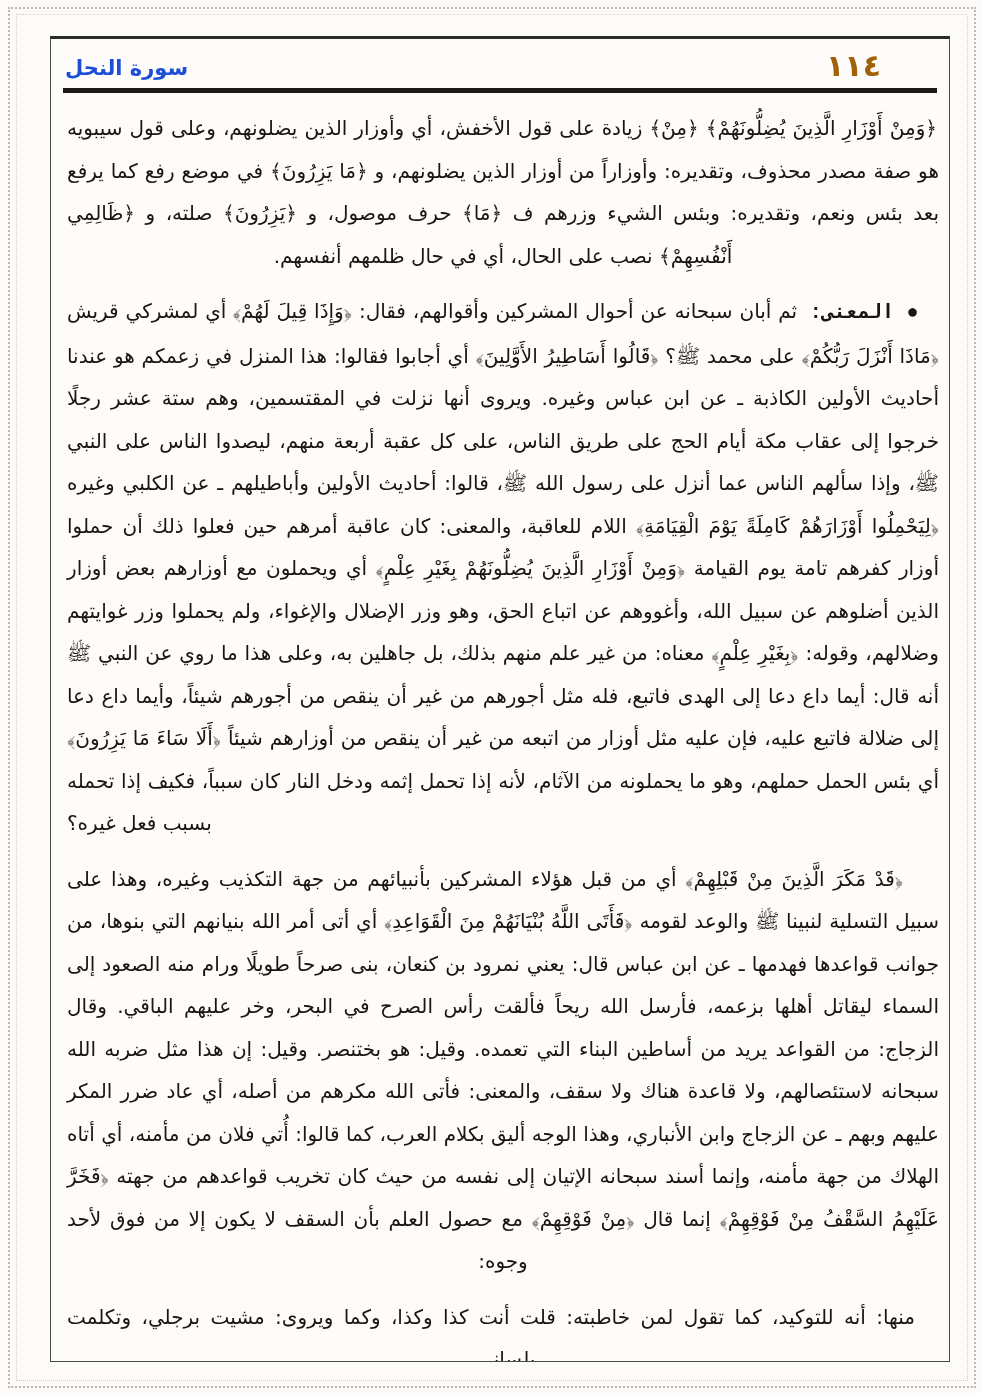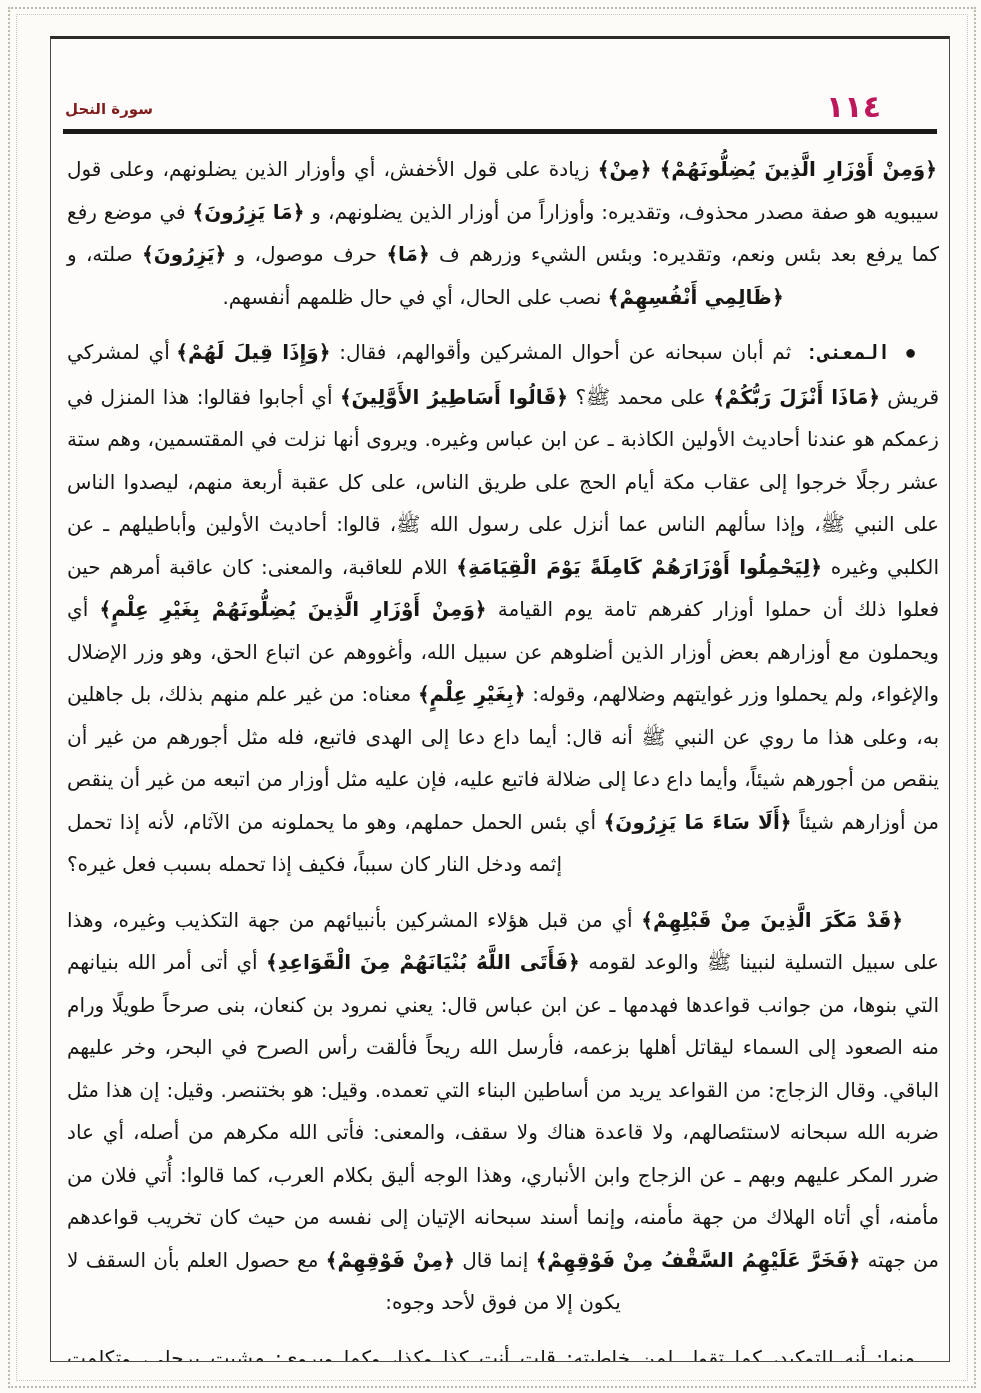--- a/index.html
+++ b/index.html
@@ -29,44 +29,44 @@
     border: 1px solid #4a4a46;
     border-top: 3px solid #2b2b28;
     background: #fdfcfa;
     overflow: hidden;
   }
   .header {
     display: flex; justify-content: space-between; align-items: flex-end;
     padding: 10px 14px 2px 14px;
   }
   .section-title {
-    font-size: 15px; font-weight: bold; color: #7f1d1d;
+    font-size: 21px; font-weight: bold; color: #1d4ed8;
     line-height: 30px;
   }
   .page-number {
-    font-size: 30px; font-weight: bold; color: #be185d;
-    line-height: 34px; padding-left: 48px; padding-right: 54px; margin-top: 41px;
+    font-size: 30px; font-weight: bold; color: #a16207;
+    line-height: 34px; padding-left: 48px; padding-right: 54px;
   }
   .header-rule {
     height: 5px; background: #1b1a18; margin: 3px 12px 0 12px;
   }
   .text-body {
     direction: rtl;
     text-align: justify;
     padding: 14px 10px 0 16px;
     font-size: 20px;
     line-height: 42.5px;
     color: #181512;
   }
   .text-body p { margin: 0 0 13px 0; }
   .text-body p:nth-child(1) { text-indent: 2px;  text-align-last: center; }
   .text-body p:nth-child(2) { text-indent: 20px; text-align-last: left; }
   .text-body p:nth-child(3) { text-indent: 36px; text-align-last: center; }
   .text-body p:nth-child(4) { text-indent: 24px; text-align-last: center; }
-  .q { font-weight: bold; }  
+  .q { font-weight: normal; }  
   .b { font-weight: bold; font-family: Liberation Mono, monospace; }  
 </style>
 </head>
 <body>
 
 <div class="page">
   <div class="deco-outer"></div>
   <div class="deco-inner"></div>
   <div class="inner-frame">
     <div class="header">

